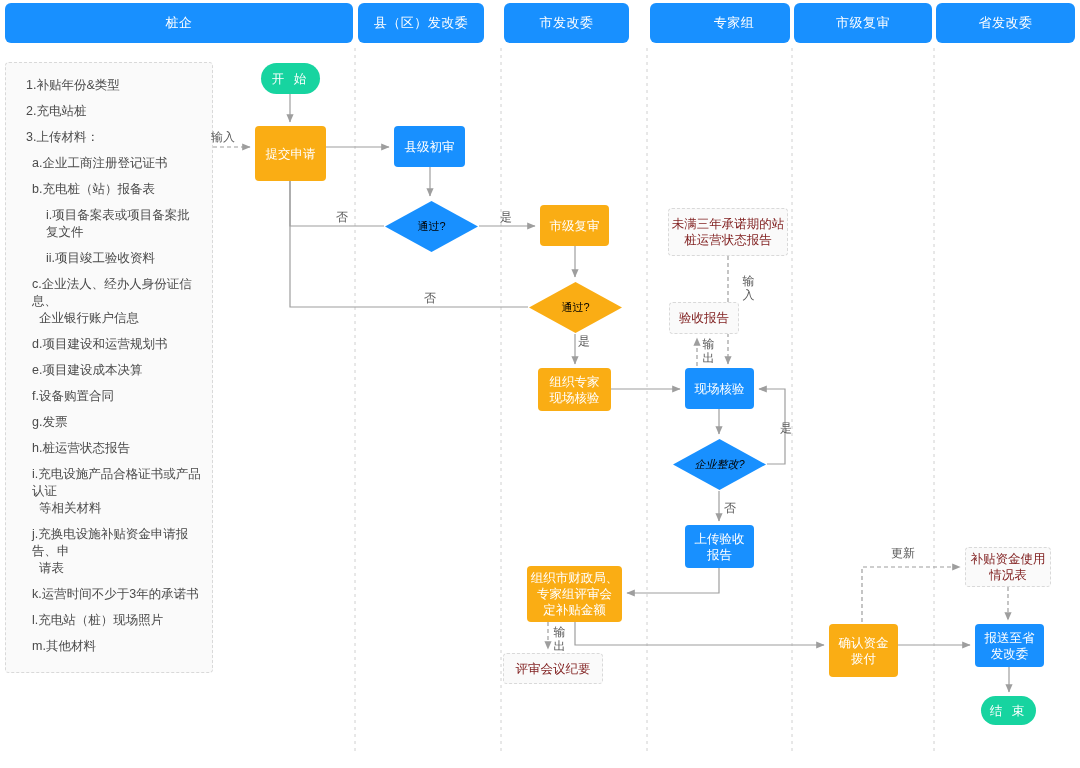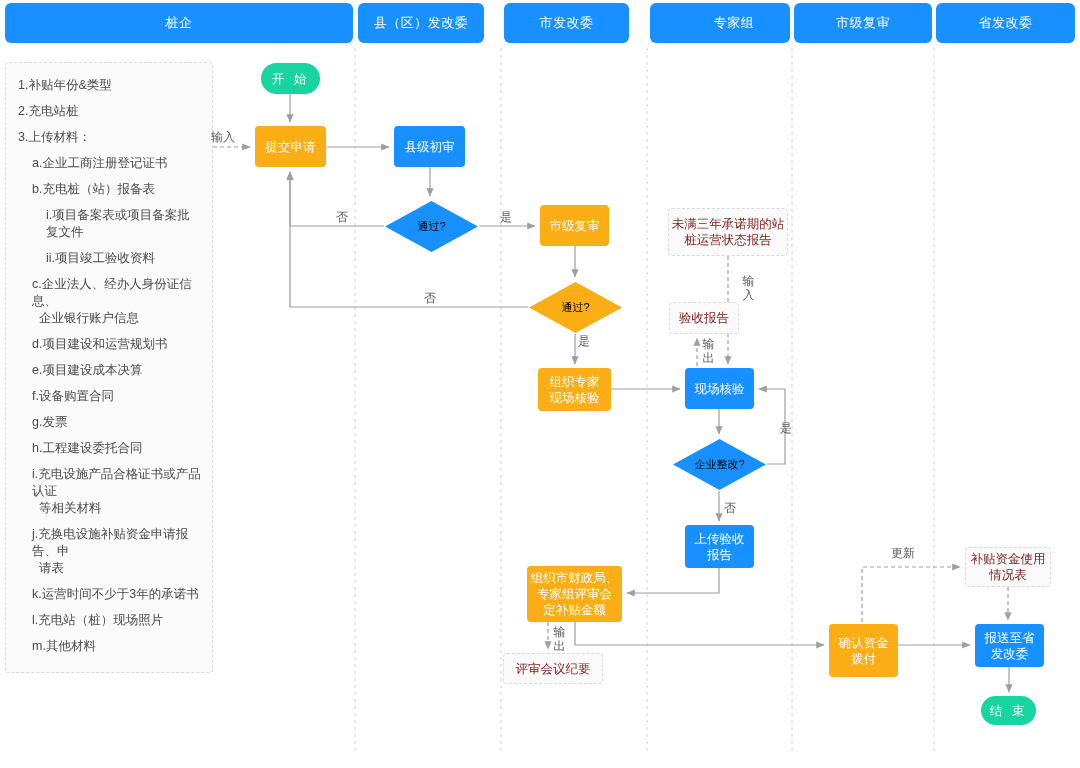--- a/index.html
+++ b/index.html
@@ -34,21 +34,21 @@
     box-sizing:border-box;
     padding:14px 10px 14px 12px;
   }
   .note-line{
     font-size:12.5px;
     color:#4a4a4a;
     line-height:17px;
     margin-bottom:9px;
     white-space:pre-wrap;
   }
-  .note-line.lvl1{margin-left:0px;}
+  .note-line.lvl1{margin-left:8px;}
   .note-line.lvl2{margin-left:14px;}
   .note-line.lvl3{margin-left:28px;}
   .note-line:last-child{margin-bottom:0;}
 
   
   .node{
     position:absolute;
     box-sizing:border-box;
     display:flex;align-items:center;justify-content:center;
     text-align:center;
@@ -194,35 +194,35 @@
       <div class="note-line lvl2">a.企业工商注册登记证书</div>
       <div class="note-line lvl2">b.充电桩（站）报备表</div>
       <div class="note-line lvl3">i.项目备案表或项目备案批复文件</div>
       <div class="note-line lvl3">ii.项目竣工验收资料</div>
       <div class="note-line lvl2">c.企业法人、经办人身份证信息、
   企业银行账户信息</div>
       <div class="note-line lvl2">d.项目建设和运营规划书</div>
       <div class="note-line lvl2">e.项目建设成本决算</div>
       <div class="note-line lvl2">f.设备购置合同</div>
       <div class="note-line lvl2">g.发票</div>
-      <div class="note-line lvl2">h.工程建设委托合同</div>
+      <div class="note-line lvl2">h.桩运营状态报告</div>
       <div class="note-line lvl2">i.充电设施产品合格证书或产品认证
   等相关材料</div>
       <div class="note-line lvl2">j.充换电设施补贴资金申请报告、申
   请表</div>
       <div class="note-line lvl2">k.运营时间不少于3年的承诺书</div>
       <div class="note-line lvl2">l.充电站（桩）现场照片</div>
       <div class="note-line lvl2">m.其他材料</div>
     </div>
 
   <div id="nodes-layer">
       <div class="node green" style="left: 261px; top: 63px; width: 59px; height: 31px;">
         <span>开 始</span>
       </div>
-      <div class="node orange" style="left: 255px; top: 126px; width: 71px; height: 41px;">
+      <div class="node orange" style="left: 255px; top: 126px; width: 71px; height: 55px;">
         <span>提交申请</span>
       </div>
       <div class="node blue" style="left: 394px; top: 126px; width: 71px; height: 41px;">
         <span>县级初审</span>
       </div>
       <div class="node orange" style="left: 540px; top: 205px; width: 69px; height: 41px;">
         <span>市级复审</span>
       </div>
       <div class="node orange" style="left: 538px; top: 368px; width: 73px; height: 43px;">
         <span>组织专家<br>现场核验</span>
@@ -266,21 +266,21 @@
           <polygon points="47.5,1 94,26.5 47.5,52 1,26.5" fill="#1890FF"></polygon>
         </svg>
         <span class="dlabel">通过?</span>
       </div>
       <div class="diamond" style="left: 528px; top: 281px; width: 95px; height: 53px;">
         <svg class="dshape" viewBox="0 0 95 53">
           <polygon points="47.5,1 94,26.5 47.5,52 1,26.5" fill="#FAAD14"></polygon>
         </svg>
         <span class="dlabel">通过?</span>
       </div>
-      <div class="diamond" style="left: 672px; top: 438px; width: 95px; height: 53px;">
+      <div class="diamond" style="left: 672px; top: 438px; width: 95px; height: 53px; font-style: italic;">
         <svg class="dshape" viewBox="0 0 95 53">
           <polygon points="47.5,1 94,26.5 47.5,52 1,26.5" fill="#1890FF"></polygon>
         </svg>
         <span class="dlabel">企业整改?</span>
       </div>
     </div>
   <div id="labels-layer">
       <div class="elabel" style="left: 211px; top: 129px;">输入</div>
       <div class="elabel" style="left: 336px; top: 209px;">否</div>
       <div class="elabel" style="left: 500px; top: 209px;">是</div>

